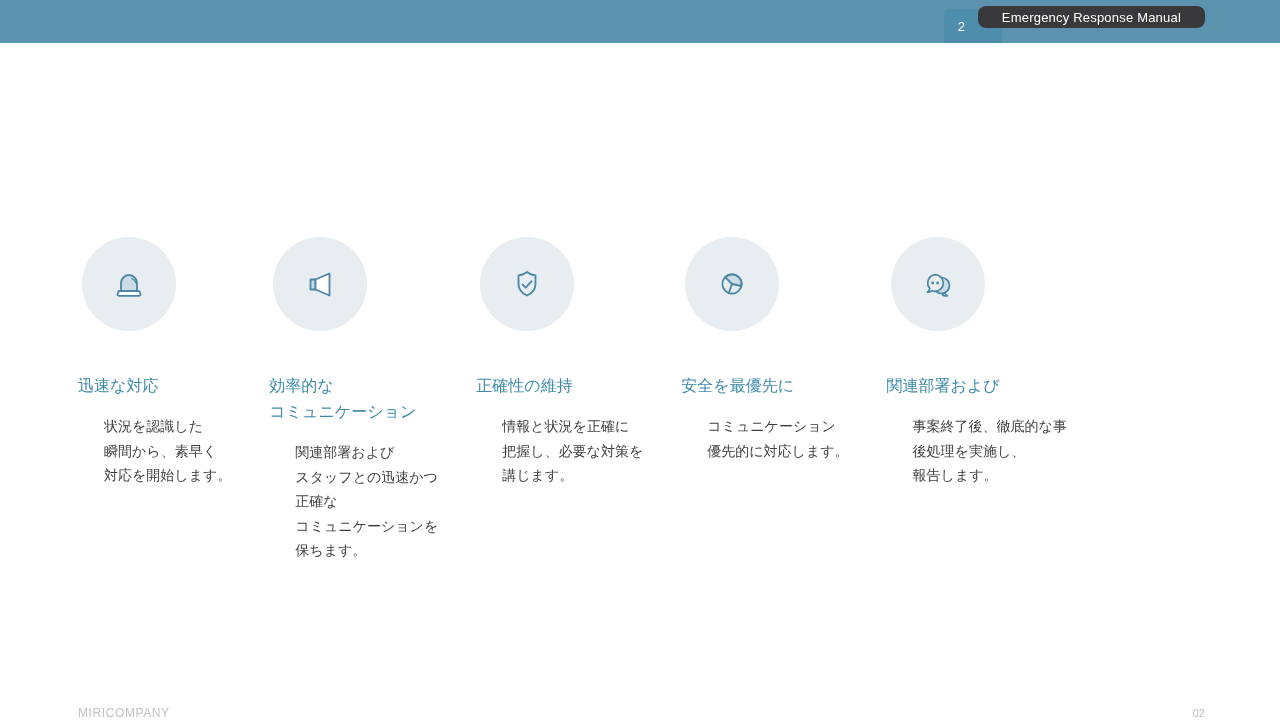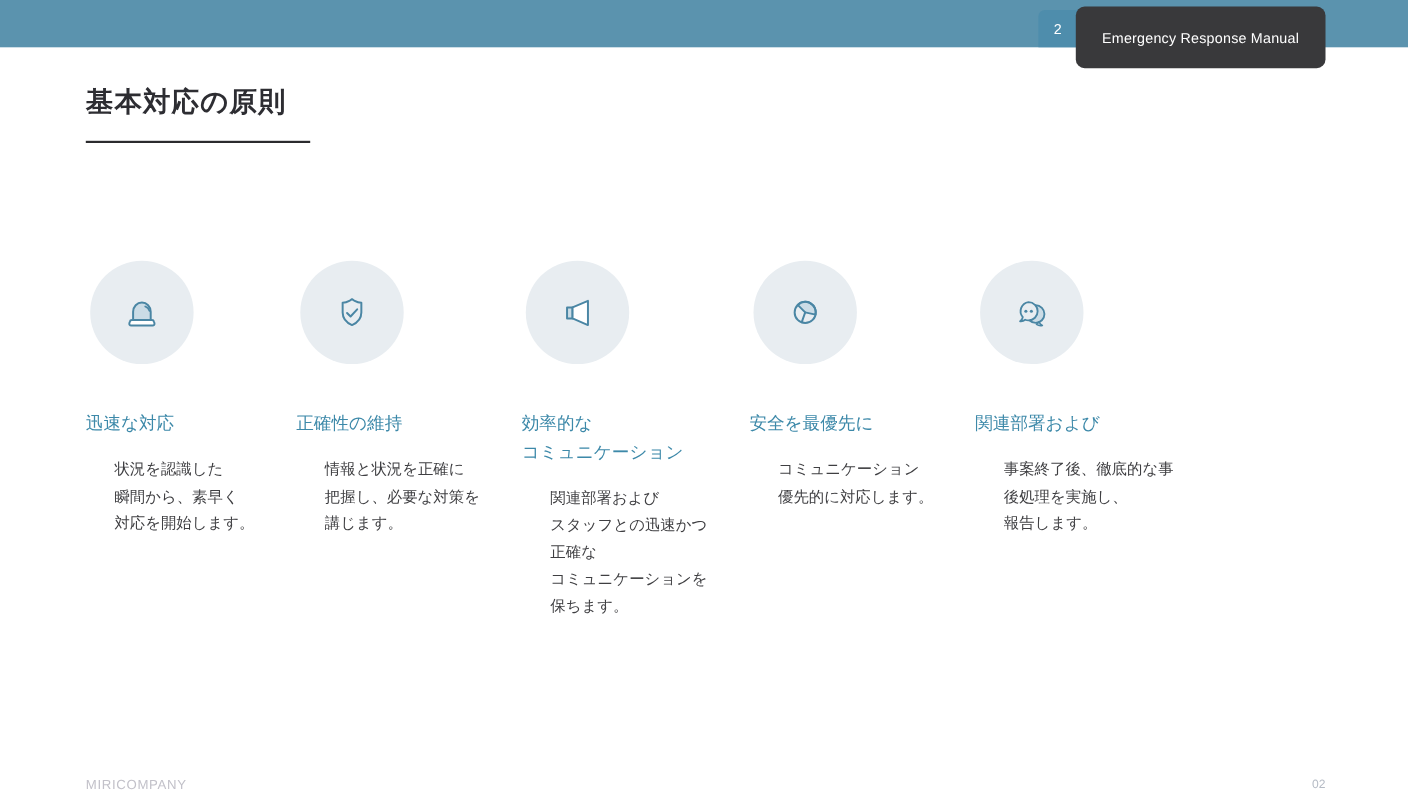--- a/index.html
+++ b/index.html
@@ -5,21 +5,21 @@
   * { margin:0; padding:0; box-sizing:border-box; }
   html,body { width:1280px; height:720px; overflow:hidden; background:#ffffff;
     font-family:"Liberation Sans","DejaVu Sans",sans-serif; }
 
   .top-bar { position:relative; width:1280px; height:43px; background:#5B93AE; }
   .tab-group { position:absolute; top:6px; right:75px; display:flex; align-items:flex-start; }
   .page-tab { margin-top:3px; height:34px; width:58px; background:#4E8DAC;
     border-radius:6px 6px 0 0; color:#fff; font-size:13px;
     display:flex; align-items:center; justify-content:flex-start;
     padding-left:14px; margin-right:-24px; }
-  .doc-tab { position:relative; z-index:2; height:56px; background:#39393B;
+  .doc-tab { position:relative; z-index:2; height:22px; background:#39393B;
     border-radius:8px; color:#fff; font-size:13px; display:flex; align-items:center;
     padding:0 24px; letter-spacing:0.2px; }
 
   .content { position:relative; width:1280px; height:677px; }
   .title-block { position:absolute; left:78px; top:33px; }
   .slide-title { font-size:25px; font-weight:600; color:#2D2D32; letter-spacing:1px; }
   .title-underline { width:204px; height:2px; background:#2B2B2E; margin-top:19px; }
 
   .principles { position:absolute; left:78px; top:194px; width:1127px;
     display:grid; grid-template-columns:repeat(6,1fr); column-gap:38px; }
@@ -42,24 +42,20 @@
 
 <div class="top-bar">
   <div class="tab-group">
     <div class="page-tab">2</div>
     <div class="doc-tab">Emergency Response Manual</div>
   </div>
 </div>
 
 <div class="content">
 
-  <div class="title-block">
-    <div class="slide-title">基本対応の原則</div>
-    <div class="title-underline"></div>
-  </div>
 
   <div class="principles">
 
     <div class="principle">
       <div class="icon-circle">
         <svg width="48" height="48" viewBox="0 0 48 48" fill="none">
           <path d="M16 31 v-7.5 c0-4.7 3.6-8.5 8-8.5 s8 3.8 8 8.5 V31" fill="#CBDCE6" stroke="#4A86A4" stroke-width="1.8" stroke-linejoin="round"></path>
           <path d="M27 18.6 c1.9 0.6 3.3 2.1 3.8 4" stroke="#4A86A4" stroke-width="1.5" stroke-linecap="round" fill="none"></path>
           <path d="M15 31 h18 c1 0 1.8 0.6 2 1.5 l0.4 1.4 c0.3 1-0.5 2-1.6 2 H14.2
                    c-1.1 0-1.9-1-1.6-2 l0.4-1.4 c0.2-0.9 1-1.5 2-1.5 z" fill="#ffffff" stroke="#4A86A4" stroke-width="1.8" stroke-linejoin="round"></path>
@@ -67,45 +63,45 @@
       </div>
       <div class="principle-heading">迅速な対応</div>
       <div class="principle-body">状況を認識した
 瞬間から、素早く
 対応を開始します。</div>
     </div>
 
     <div class="principle">
       <div class="icon-circle">
         <svg width="48" height="48" viewBox="0 0 48 48" fill="none">
-          <path d="M24 12 l2.5 1.6 c1.8 1 3.9 1.6 6 1.7 v8.7 c0 6.3-4.3 9.6-8.5 11.5
-                   c-4.2-1.9-8.5-5.2-8.5-11.5 v-8.7 c2.1-0.1 4.2-0.7 6-1.7 z" stroke="#4A86A4" stroke-width="1.8" stroke-linejoin="round" fill="none"></path>
-          <path d="M19.5 24.5 l3.2 3.2 6-6.5" stroke="#4A86A4" stroke-width="1.8" stroke-linecap="round" stroke-linejoin="round" fill="none"></path>
-        </svg>
-      </div>
-      <div class="principle-heading">正確性の維持</div>
-      <div class="principle-body">情報と状況を正確に
-把握し、必要な対策を
-講じます。</div>
-    </div>
-
-    <div class="principle">
-      <div class="icon-circle">
-        <svg width="48" height="48" viewBox="0 0 48 48" fill="none">
           <rect x="14.5" y="19.5" width="5" height="10" fill="#CBDCE6" stroke="#4A86A4" stroke-width="1.8" stroke-linejoin="round"></rect>
           <path d="M19.5 19.5 L33.5 13.5 V35.5 L19.5 29.5 Z" fill="#ffffff" stroke="#4A86A4" stroke-width="1.8" stroke-linejoin="round"></path>
         </svg>
       </div>
       <div class="principle-heading">効率的な
 コミュニケーション</div>
       <div class="principle-body">関連部署および
 スタッフとの迅速かつ
 正確な
 コミュニケーションを
 保ちます。</div>
+    </div>
+
+    <div class="principle">
+      <div class="icon-circle">
+        <svg width="48" height="48" viewBox="0 0 48 48" fill="none">
+          <path d="M24 12 l2.5 1.6 c1.8 1 3.9 1.6 6 1.7 v8.7 c0 6.3-4.3 9.6-8.5 11.5
+                   c-4.2-1.9-8.5-5.2-8.5-11.5 v-8.7 c2.1-0.1 4.2-0.7 6-1.7 z" stroke="#4A86A4" stroke-width="1.8" stroke-linejoin="round" fill="none"></path>
+          <path d="M19.5 24.5 l3.2 3.2 6-6.5" stroke="#4A86A4" stroke-width="1.8" stroke-linecap="round" stroke-linejoin="round" fill="none"></path>
+        </svg>
+      </div>
+      <div class="principle-heading">正確性の維持</div>
+      <div class="principle-body">情報と状況を正確に
+把握し、必要な対策を
+講じます。</div>
     </div>
 
     <div class="principle">
       <div class="icon-circle">
         <svg width="48" height="48" viewBox="0 0 48 48" fill="none">
           <path d="M24 24 L17.2 17.2 A9.6 9.6 0 0 1 33.4 26 Z" fill="#CBDCE6" stroke="#4A86A4" stroke-width="1.8" stroke-linejoin="round"></path>
           <circle cx="24" cy="24" r="9.6" stroke="#4A86A4" stroke-width="1.8" fill="none"></circle>
           <path d="M24 24 L20.8 33" stroke="#4A86A4" stroke-width="1.8" stroke-linecap="round"></path>
         </svg>
       </div>

